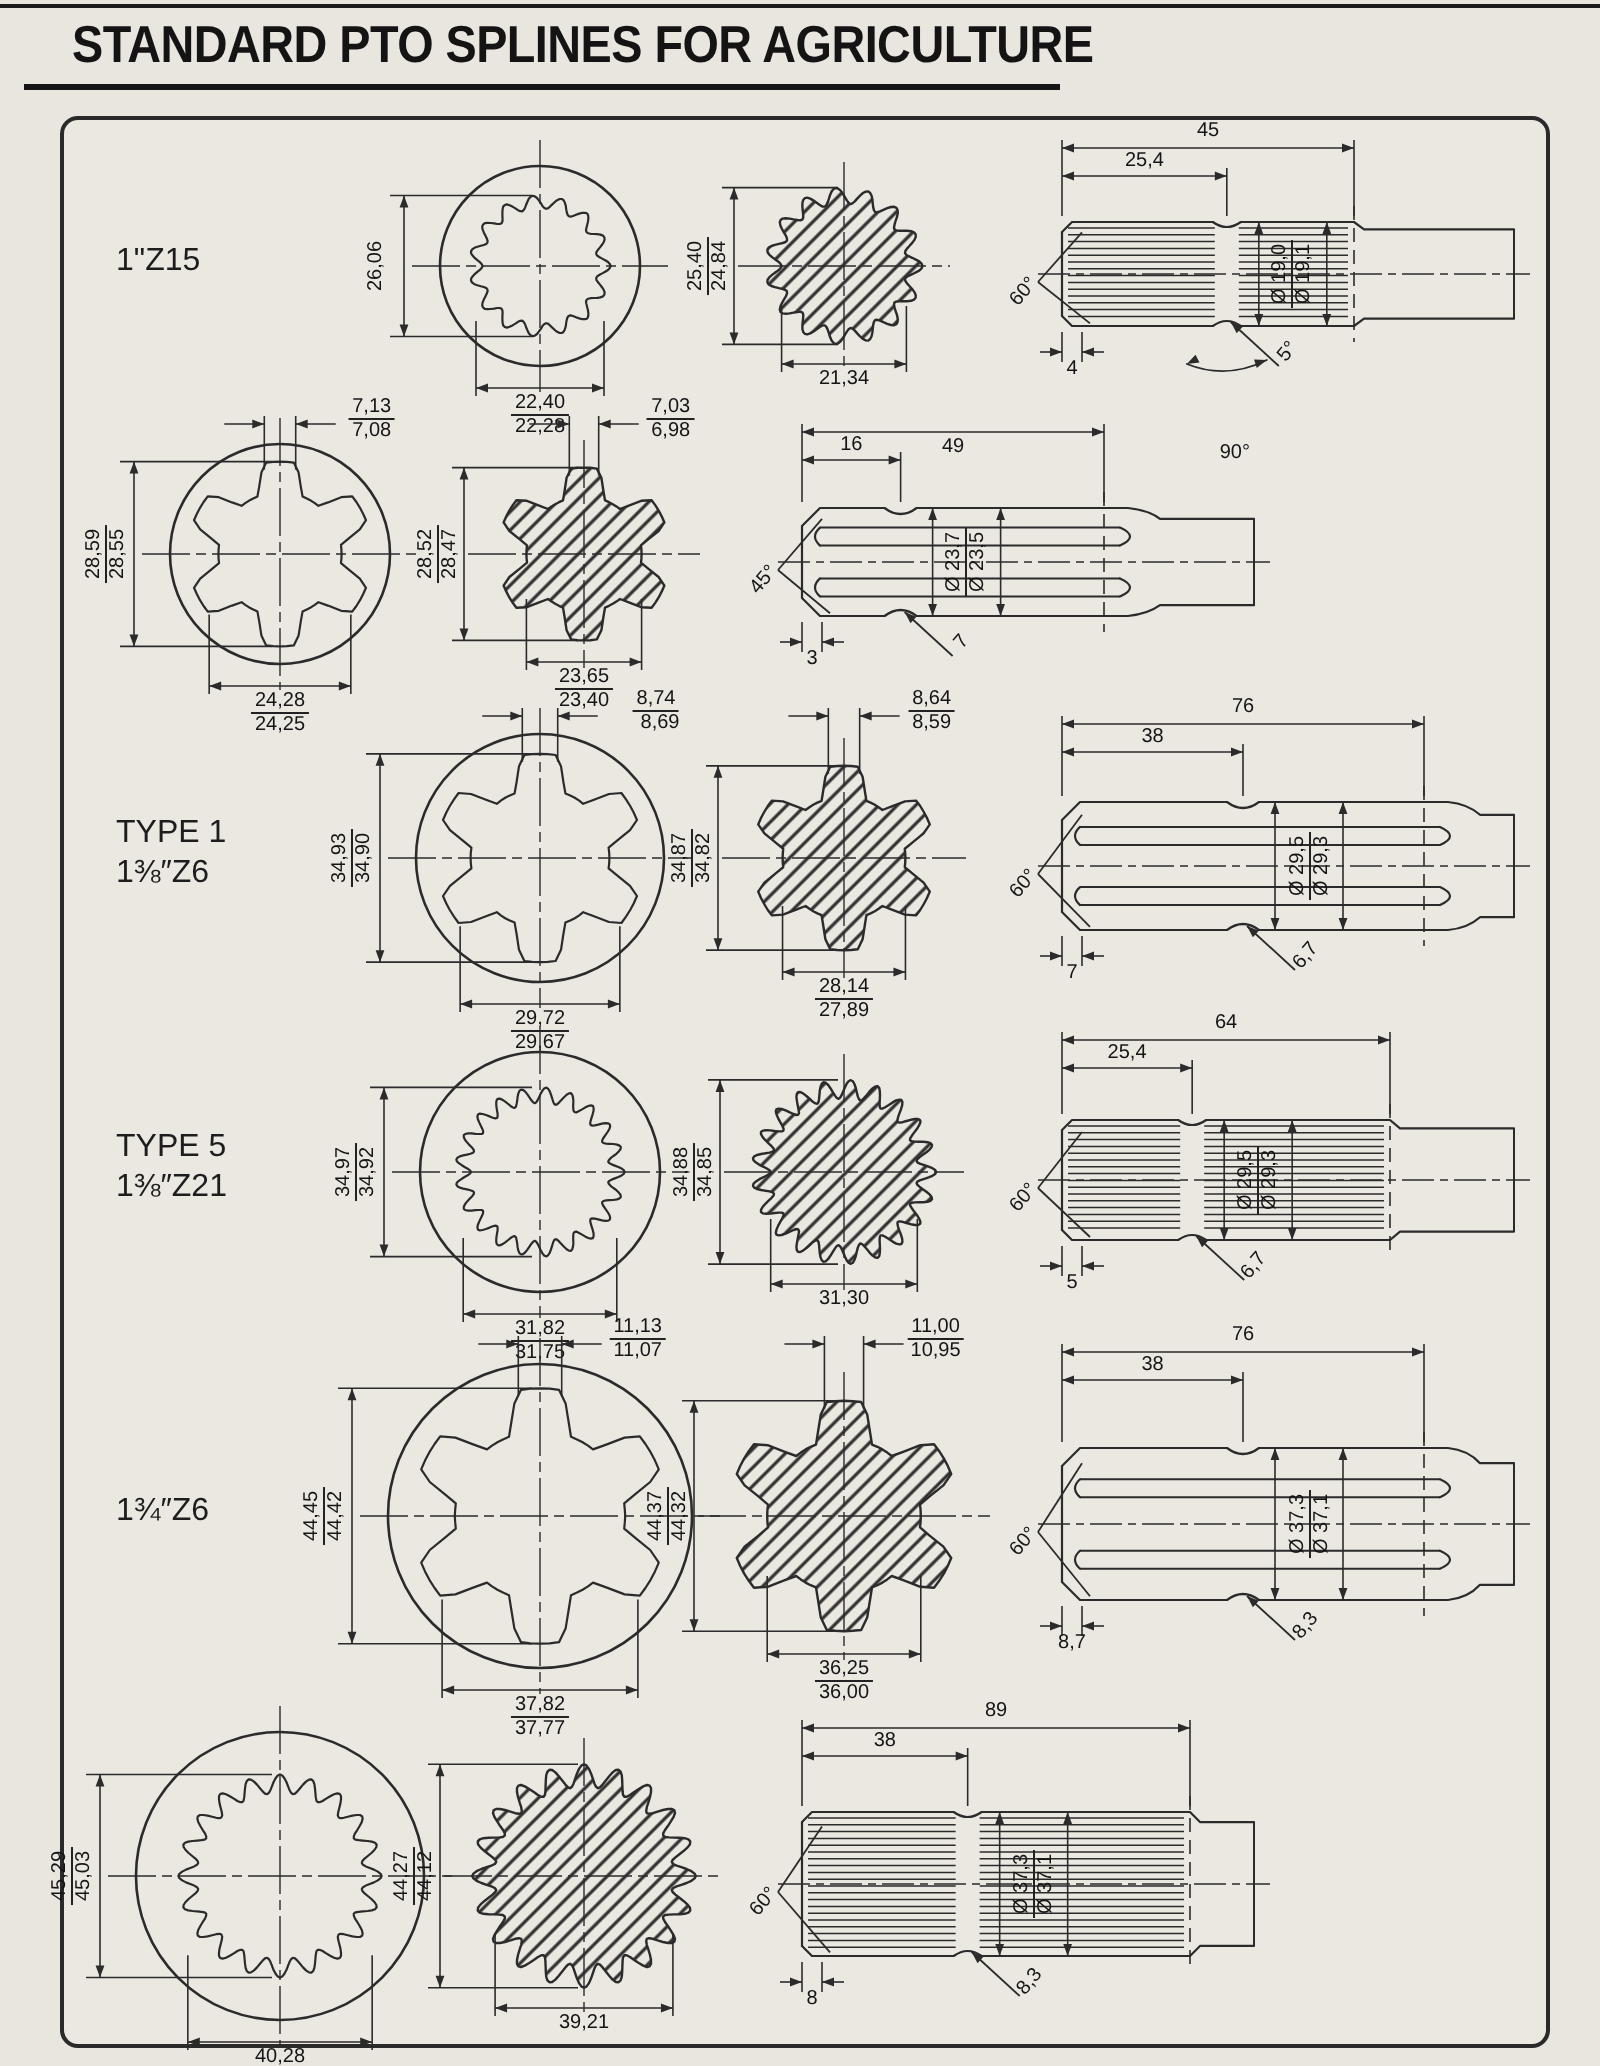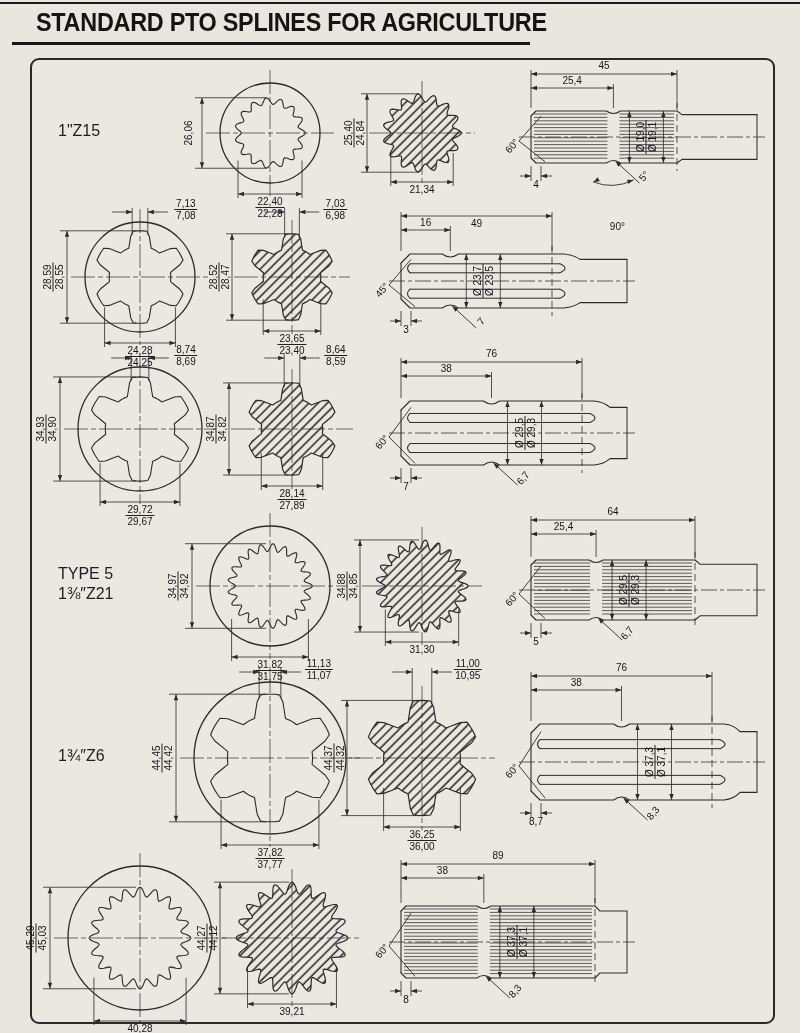--- a/index.html
+++ b/index.html
@@ -296,20 +296,24 @@
             <span class="a">Ø 23,7</span>
             <span class="b">Ø 23,5</span>
           </span>
    <span class="dim rot45 ch" style="left: 5px; top: 88px;">45°</span>
    <span class="dim rot45 tp" style="left: 104.306px; top: 119px;">7</span>
 
    <span class="dim cdim en" style="left: 29px; top: 122px;">3</span>
  </div>
 </div>
       <div class="row" style="height:158px">
+ <div class="cell label-cell">
+   <div class="row-type">TYPE 1</div>
+   <div class="row-size">1⅜″Z6</div>
+ </div>
  <div class="cell female-cell" id="f2">
    <svg class="draw" width="190" height="158">
             <circle cx="108" cy="81" r="62" fill="none" stroke="#2b2b2b" stroke-width="1.3"></circle>
             <path d="M142.7,81.0L142.6,83.6L142.3,86.2L146.7,89.8L153.0,94.9L156.5,100.0L154.9,103.6L153.1,107.0L151.0,110.3L148.7,113.5L142.5,113.0L135.0,110.1L129.6,108.1L127.6,109.7L125.4,111.1L123.1,112.3L120.7,113.3L119.7,119.0L118.5,126.9L115.8,132.5L111.9,132.9L108.0,133.1L104.1,132.9L100.2,132.5L97.5,126.9L96.3,119.0L95.3,113.3L92.9,112.3L90.6,111.1L88.4,109.7L86.4,108.1L81.0,110.1L73.5,113.0L67.3,113.5L65.0,110.3L62.9,107.0L61.1,103.6L59.5,100.0L63.0,94.9L69.3,89.8L73.7,86.2L73.4,83.6L73.3,81.0L73.4,78.4L73.7,75.8L69.3,72.2L63.0,67.1L59.5,62.0L61.1,58.4L62.9,55.0L65.0,51.7L67.3,48.5L73.5,49.0L81.0,51.9L86.4,53.9L88.4,52.3L90.6,50.9L92.9,49.7L95.3,48.7L96.3,43.0L97.5,35.1L100.2,29.5L104.1,29.1L108.0,28.9L111.9,29.1L115.8,29.5L118.5,35.1L119.7,43.0L120.7,48.7L123.1,49.7L125.4,50.9L127.6,52.3L129.6,53.9L135.0,51.9L142.5,49.0L148.7,48.5L151.0,51.7L153.1,55.0L154.9,58.4L156.5,62.0L153.0,67.1L146.7,72.2L142.3,75.8L142.6,78.4L142.7,81.0Z" stroke="#2b2b2b" stroke-width="1.1" fill="none" stroke-linejoin="round" stroke-linecap="round"></path>
             <line x1="32" y1="81" x2="184" y2="81" stroke="#2b2b2b" stroke-width="0.7" fill="none" stroke-dasharray="24 3 5 3"></line>
             <line x1="108" y1="6" x2="108" y2="156" stroke="#2b2b2b" stroke-width="0.7" fill="none" stroke-dasharray="24 3 5 3"></line>
             <line x1="104" y1="28.92" x2="21" y2="28.92" stroke="#2b2b2b" stroke-width="0.8" fill="none"></line>
             <line x1="104" y1="133.07999999999998" x2="21" y2="133.07999999999998" stroke="#2b2b2b" stroke-width="0.8" fill="none"></line>
             <line x1="28" y1="28.92" x2="28" y2="133.07999999999998" stroke="#2b2b2b" stroke-width="0.8" fill="none"></line>
             <polygon points="28,28.92 30.2,34.92 25.8,34.92" fill="#2b2b2b"></polygon>
@@ -319,21 +323,21 @@
             <line x1="68.072" y1="154" x2="147.928" y2="154" stroke="#2b2b2b" stroke-width="0.8" fill="none"></line>
             <polygon points="68.072,154 74.072,151.8 74.072,156.2" fill="#2b2b2b"></polygon>
             <polygon points="147.928,154 141.928,156.2 141.928,151.8" fill="#2b2b2b"></polygon>
             <line x1="99.1464" y1="32.92" x2="99.1464" y2="6" stroke="#2b2b2b" stroke-width="0.8" fill="none"></line>
             <line x1="116.8536" y1="32.92" x2="116.8536" y2="6" stroke="#2b2b2b" stroke-width="0.8" fill="none"></line>
             <line x1="79.1464" y1="10" x2="99.1464" y2="10" stroke="#2b2b2b" stroke-width="0.8" fill="none"></line>
             <polygon points="99.1464,10 93.1464,12.2 93.1464,7.8" fill="#2b2b2b"></polygon>
             <line x1="116.8536" y1="10" x2="136.8536" y2="10" stroke="#2b2b2b" stroke-width="0.8" fill="none"></line>
             <polygon points="116.8536,10 122.8536,7.8 122.8536,12.2" fill="#2b2b2b"></polygon>
           </svg>
-   <span class="dim pair cdim t" style="left: 154px; top: -4px;">
+   <span class="dim pair cdim t" style="left: 166px; top: -4px; align-items: flex-end;">
             <span class="a">8,74</span>
             <span class="b">8,69</span>
           </span>
    <span class="dim pair rot l" style="left: 14px; top: 81px;">
             <span class="a">34,93</span>
             <span class="b">34,90</span>
           </span>
    <span class="dim pair cdim bo" style="left: 108px; top: 156px;">
             <span class="a">29,72</span>
             <span class="b">29,67</span>

